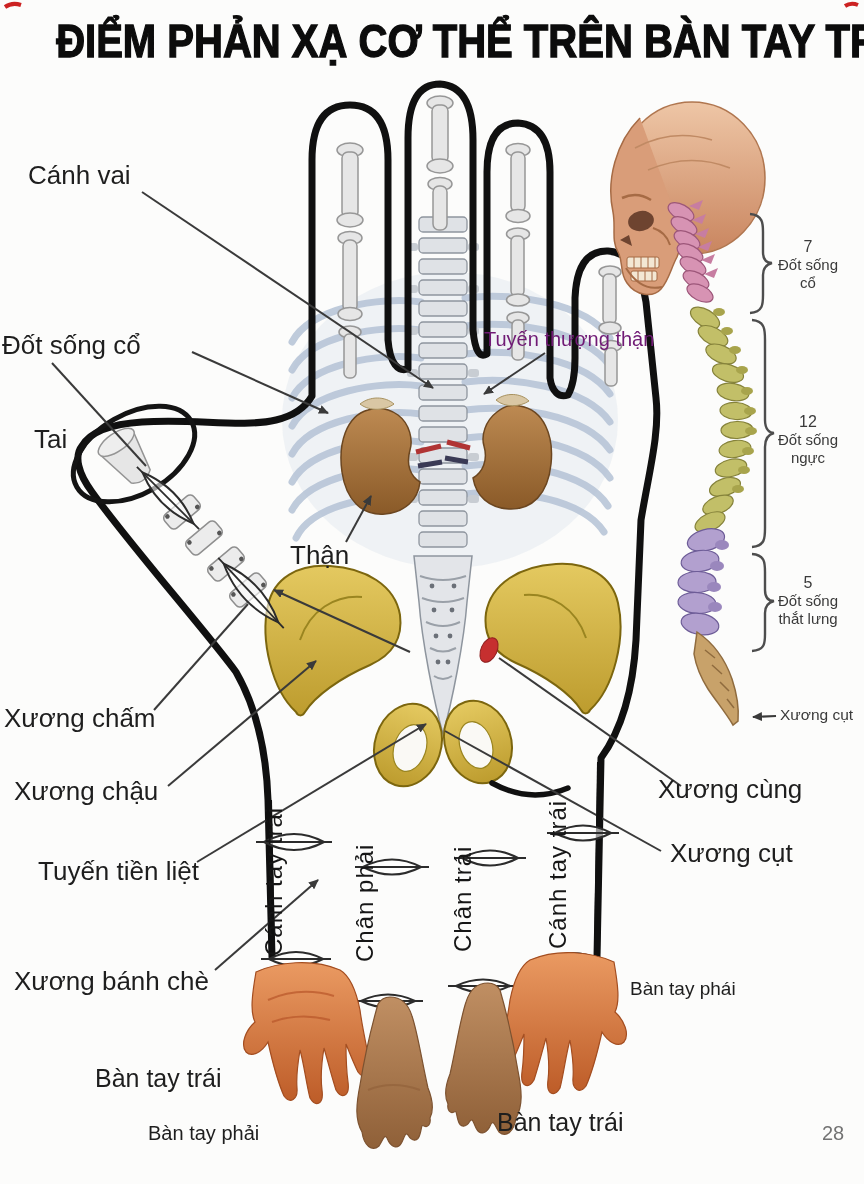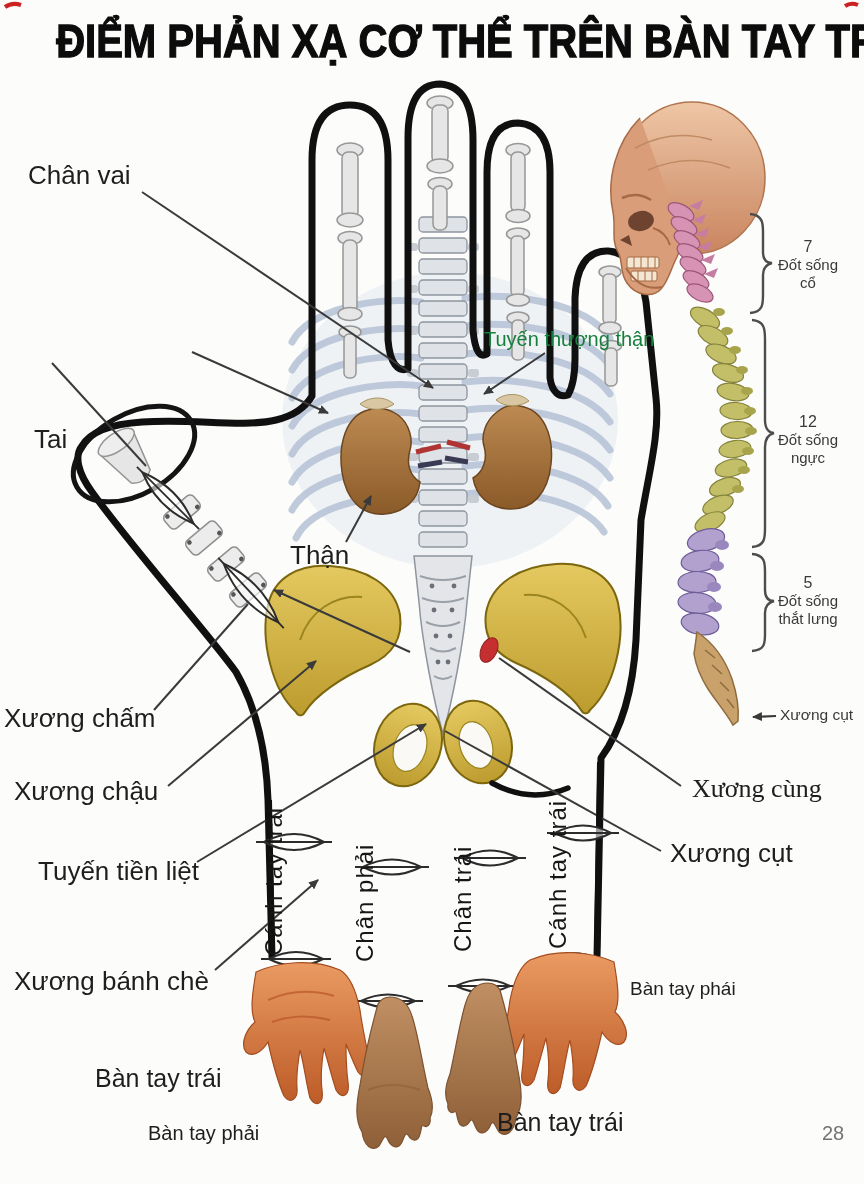--- a/index.html
+++ b/index.html
@@ -8,21 +8,21 @@
     background:#fcfcfb;overflow:hidden;
     font-family:"Liberation Sans",sans-serif;color:#1f1f1f;
   }
   svg{position:absolute;left:0;top:0;}
   .title{
     position:absolute;top:14px;left:0;width:100%;text-align:center;
     font-size:46px;font-weight:bold;color:#0c0c0c;letter-spacing:0px;
     transform:scaleX(0.87);-webkit-text-stroke:1.3px #0c0c0c;white-space:nowrap;
   }
   .lbl{position:absolute;font-size:26px;color:#1e1e1e;white-space:nowrap;}
-  .lbl-sm{position:absolute;font-size:20px;color:#15803d;white-space:nowrap;}
+  .lbl-sm{position:absolute;font-size:20px;color:#701a75;white-space:nowrap;}
   .vlabel{
     position:absolute;font-size:24px;color:#161616;white-space:nowrap;
     transform:rotate(-90deg);transform-origin:left bottom;letter-spacing:1px;
   }
   .legend{
     position:absolute;font-size:15px;line-height:18px;color:#3a3a3a;
     text-align:center;white-space:nowrap;
   }
   .legend .cnt{font-size:16px;}
   .pagenum{position:absolute;font-size:20px;color:#737373;}
@@ -399,29 +399,30 @@
     <path id="footPhotoPath" d="M 378,1004 C 370,1032 364,1060 360,1085 C 356,1105 355,1120 362,1132 C 364,1146 372,1152 379,1146 C 383,1140 384,1134 387,1138 C 391,1148 398,1150 402,1142 C 405,1136 405,1132 408,1135 C 412,1142 418,1142 420,1134 C 422,1128 421,1124 424,1126 C 428,1128 431,1124 430,1118 C 434,1110 432,1098 428,1088 C 422,1062 418,1034 412,1016 C 408,1003 400,997 390,997 C 385,997 381,999 378,1004 Z" fill="url(#gFoot2)" stroke="#7c5230" stroke-width="1.2"></path>
     <path d="M 368,1090 Q 392,1080 420,1090" stroke="#8f5f38" stroke-width="2" fill="none" opacity="0.6"></path>
   </g>
   <g>
     <use href="#footPhotoPath" transform="translate(878,-14) scale(-1,1)" fill="url(#gFoot2)" stroke="#7c5230" stroke-width="1.2"></use>
   </g>
 </svg>
 
   <div class="title">ĐIỂM PHẢN XẠ CƠ THỂ TRÊN BÀN TAY TRÁI</div>
 
-  <div class="lbl" style="left:28px;top:160px;">Chân vai</div>
+  <div class="lbl" style="left:28px;top:160px;">Cánh vai</div>
+  <div class="lbl" style="left:2px;top:330px;">Đốt sống cổ</div>
   <div class="lbl" style="left:34px;top:424px;">Tai</div>
   <div class="lbl-sm" style="left:484px;top:328px;">Tuyến thượng thận</div>
   <div class="lbl" style="left:290px;top:540px;">Thận</div>
   <div class="lbl" style="left:14px;top:776px;">Xương chậu</div>
   <div class="lbl" style="left:4px;top:703px;">Xương chấm</div>
   <div class="lbl" style="left:18px;top:856px;margin-left:20px;">Tuyến tiền liệt</div>
   <div class="lbl" style="left:14px;top:966px;">Xương bánh chè</div>
-  <div class="lbl" style="left:692px;top:774px;font-family:Liberation Serif, serif;">Xương cùng</div>
+  <div class="lbl" style="left:658px;top:774px;">Xương cùng</div>
   <div class="lbl" style="left:670px;top:838px;">Xương cụt</div>
 
   <div class="legend" style="left:772px;top:238px;width:72px;">
     <div class="cnt">7</div>
     <div>Đốt sống</div>
     <div>cổ</div>
   </div>
   <div class="legend" style="left:770px;top:402px;width:76px;margin-top:11px;">
     <div class="cnt">12</div>
     <div>Đốt sống</div>

